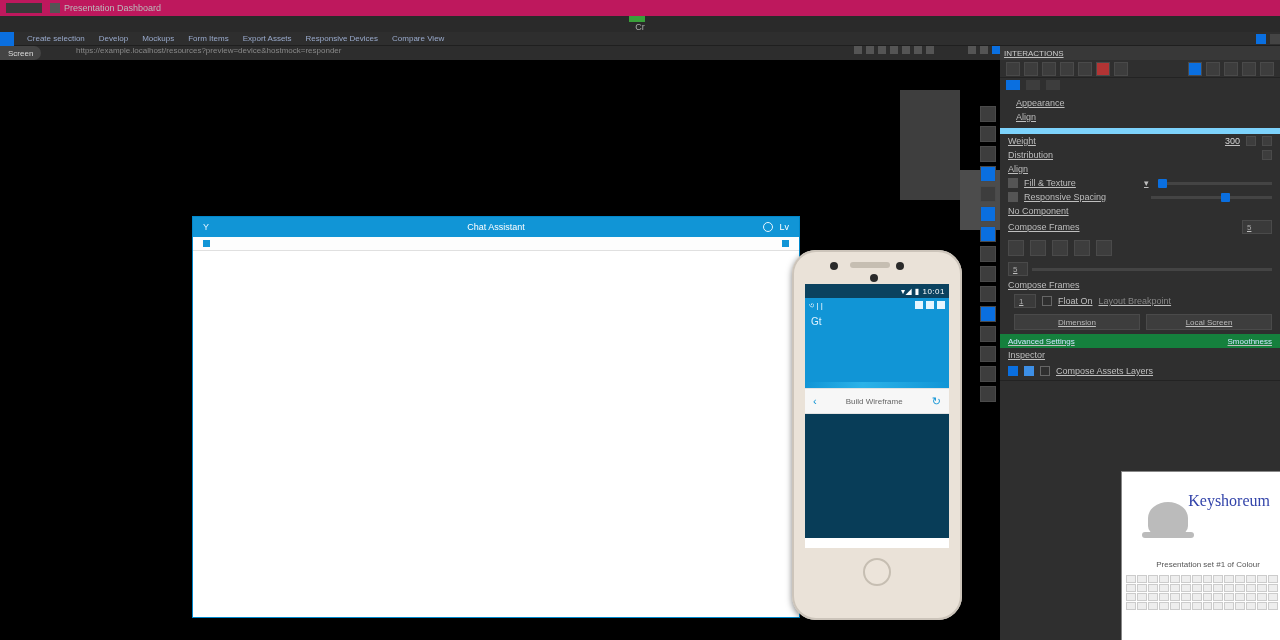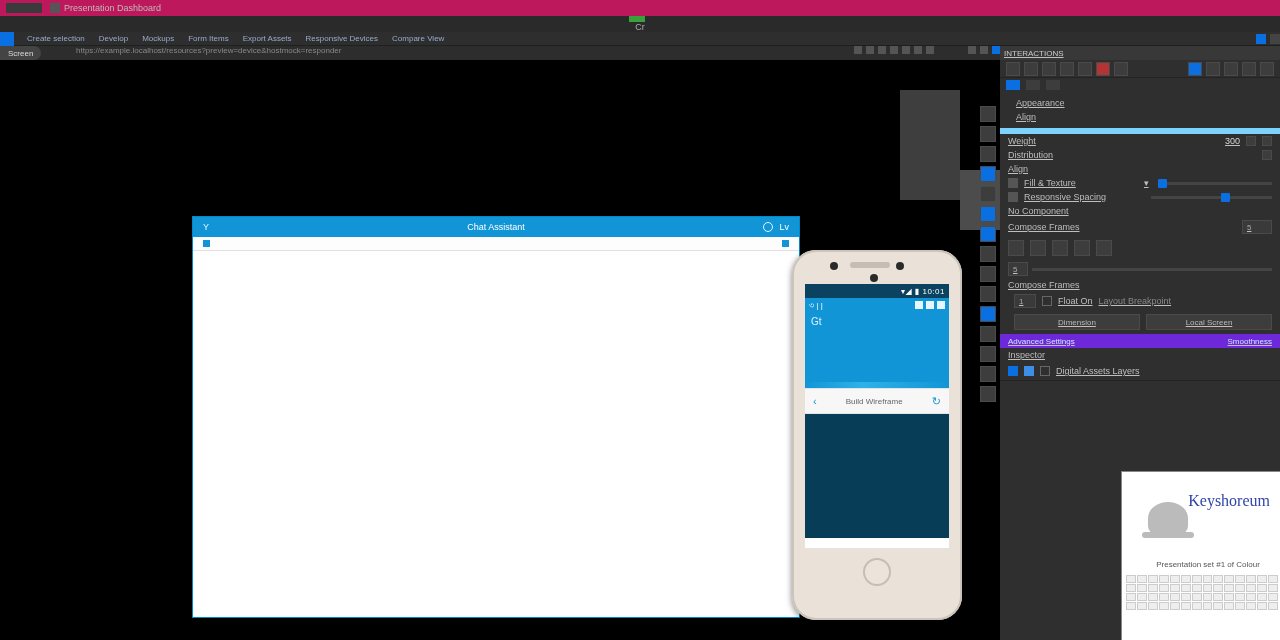--- a/index.html
+++ b/index.html
@@ -89,21 +89,21 @@
 .panels .row  { display: flex; align-items: center; padding: 2px 8px; gap: 6px; }
 .panels .row .lab { flex: 1; color: #bdbdbd; }
 .panels .row .val { color: #d5d5d5; }
 .panels .slider { flex: 1; height: 3px; background: #444; position: relative; }
 .panels .slider .knob { position: absolute; top: -3px; width: 9px; height: 9px; background: #0a6fe0; border-radius: 1px; }
 .panels .iconrow { display: flex; gap: 6px; padding: 4px 8px; }
 .panels .iconrow .ib { width: 16px; height: 16px; background: #3d3d3d; border: 1px solid #4a4a4a; }
 .panels .drop { height: 14px; border: 1px solid #4a4a4a; background: #3a3a3a; color: #aaa; font-size: 8px; display: flex; align-items: center; padding: 0 4px; }
 .panels .btnrow { display: flex; gap: 6px; padding: 4px 8px; }
 .panels .btn { flex: 1; height: 16px; background: #3d3d3d; border: 1px solid #4a4a4a; font-size: 8px; display: flex; align-items: center; justify-content: center; color: #bbb; }
-.panels .adv { height: 14px; background: #6d28d9; color: #cfe6ff; display: flex; align-items: center; padding: 0 8px; font-size: 8px; }
+.panels .adv { height: 14px; background: #15803d; color: #cfe6ff; display: flex; align-items: center; padding: 0 8px; font-size: 8px; }
 
 .layers-hd { display: flex; align-items: center; gap: 6px; padding: 4px 8px; border-bottom: 1px solid #232323; }
 .layers-hd .ck { width: 10px; height: 10px; background: #0a6fe0; }
 .layers-hd .ck2 { width: 10px; height: 10px; background: #3d8fe6; }
 .layers-hd .eye { width: 10px; height: 10px; border: 1px solid #666; }
 
 
 .preview { position: absolute; right: -2px; bottom: -2px; width: 160px; height: 170px; background: #fff; box-shadow: 0 0 0 1px #888; display: flex; flex-direction: column; align-items: center; }
 .preview .sketch { width: 100%; height: 86px; position: relative; }
 .preview .sketch .bell { position: absolute; left: 26px; top: 30px; width: 40px; height: 32px; background: #bbb; border-radius: 50% 50% 8px 8px; }
@@ -352,21 +352,21 @@
     </div>
 
     <div class="row">
         <span class="lab">Inspector</span>
       </div>
 
     <div class="layers-hd">
       <span class="ck"></span>
       <span class="ck2"></span>
       <span class="eye"></span>
-      <span>Digital Assets Layers</span>
+      <span>Compose Assets Layers</span>
     </div>
 
     <div class="preview">
       <div class="sketch">
         <div class="bell"></div>
         <div class="sig">Keyshoreum</div>
       </div>
       <div class="cap">Presentation set #1 of Colour</div>
       <div class="kbd">
         <div class="k"></div>

